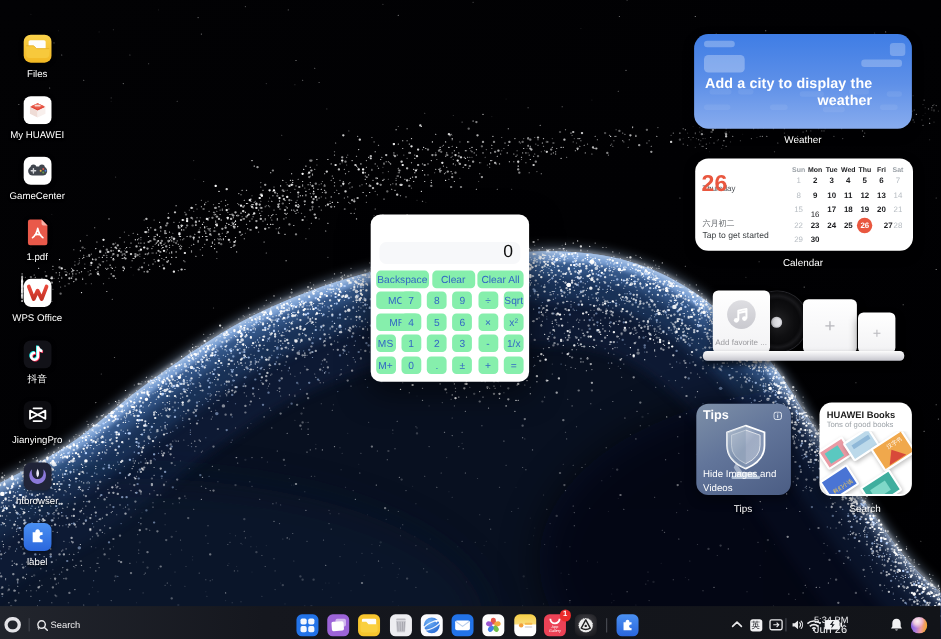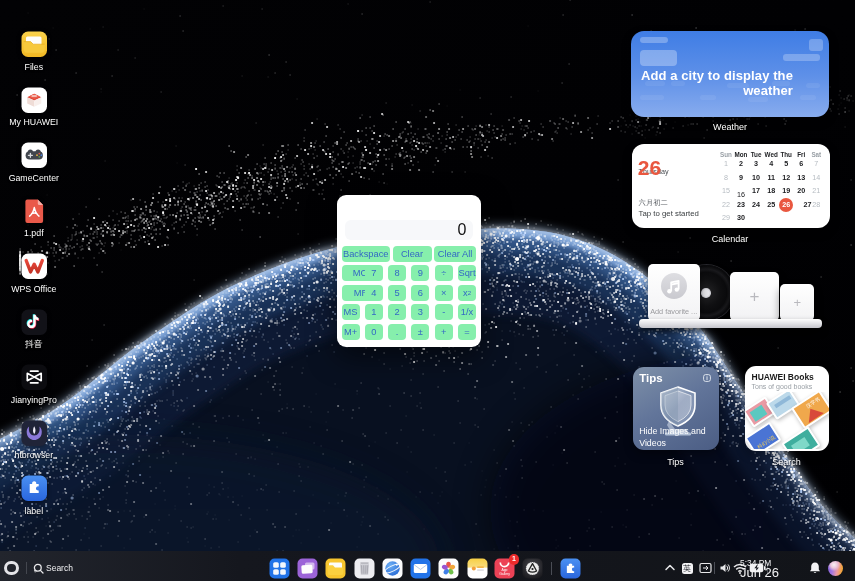--- a/index.html
+++ b/index.html
@@ -486,18 +486,18 @@
       <path d="M3.2 6.4 A5.4 5.4 0 0 1 10.8 6.4" fill="none" stroke="#e8e8ea" stroke-width="1.5"></path>
       <path d="M5.4 8.6 A2.3 2.3 0 0 1 8.6 8.6" fill="none" stroke="#e8e8ea" stroke-width="1.5"></path>
       <circle cx="7" cy="9.9" r="1" fill="#e8e8ea"></circle>
     </svg>
 <svg style="position:absolute;left:749px;top:563px" width="17" height="10" viewBox="0 0 17 10">
       <rect x="0.7" y="0.7" width="13.6" height="8.6" rx="2" fill="#f2f2f4"></rect>
       <rect x="15" y="3" width="1.6" height="4" rx="0.8" fill="#f2f2f4"></rect>
       <path d="M8.2 1.6 L5.4 5.2 H7.4 L6.8 8.4 L9.8 4.6 H7.7 L8.9 1.6 Z" fill="#16181f"></path>
     </svg>
 <div style="position:absolute;left:766.8px;top:562px;width:1px;height:12px;background:#4a4d55"></div>
-<div style="position:absolute;left:740px;top:558.5px;width:64px;text-align:left;color:#f2f2f4;font-size:8.4px;line-height:9.2px">5:34 PM<br><span style="font-size:13px">Jun 26</span></div>
+<div style="position:absolute;left:740px;top:558.5px;width:64px;text-align:left;color:#f2f2f4;font-size:8.4px;line-height:9.2px">5:34 PM<br><span style="font-size:10px">Jun 26</span></div>
 <svg style="position:absolute;left:808px;top:561px" width="14" height="14" viewBox="0 0 14 14">
       <path d="M7 1.5 C4.6 1.5 3.2 3.2 3.2 5.5 V8.5 L2 10.3 H12 L10.8 8.5 V5.5 C10.8 3.2 9.4 1.5 7 1.5 Z" fill="#f2f2f4"></path>
       <path d="M5.7 11.2 a1.4 1.4 0 0 0 2.6 0 Z" fill="#f2f2f4"></path>
     </svg>
 <div style="position:absolute;left:827.5px;top:561.2px;width:15px;height:15px;border-radius:50%;background:radial-gradient(circle at 40% 25%, #faf0f4 0%, #eec8dc 22%, rgba(0,0,0,0) 45%),linear-gradient(100deg,#7a5ad8 0%,#a878e0 35%,#ee9aa0 62%,#f0a438 88%)"></div>
 </div>
 </body></html>

